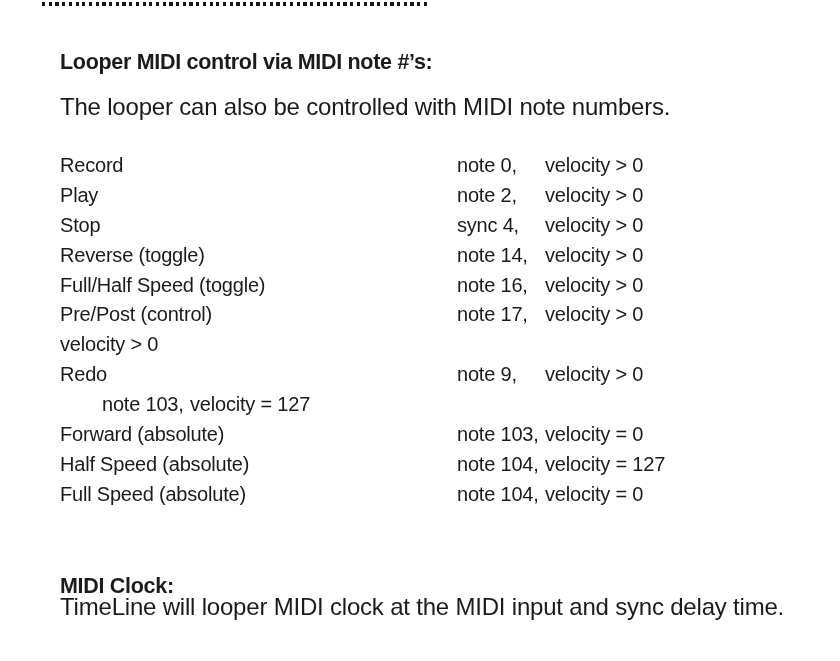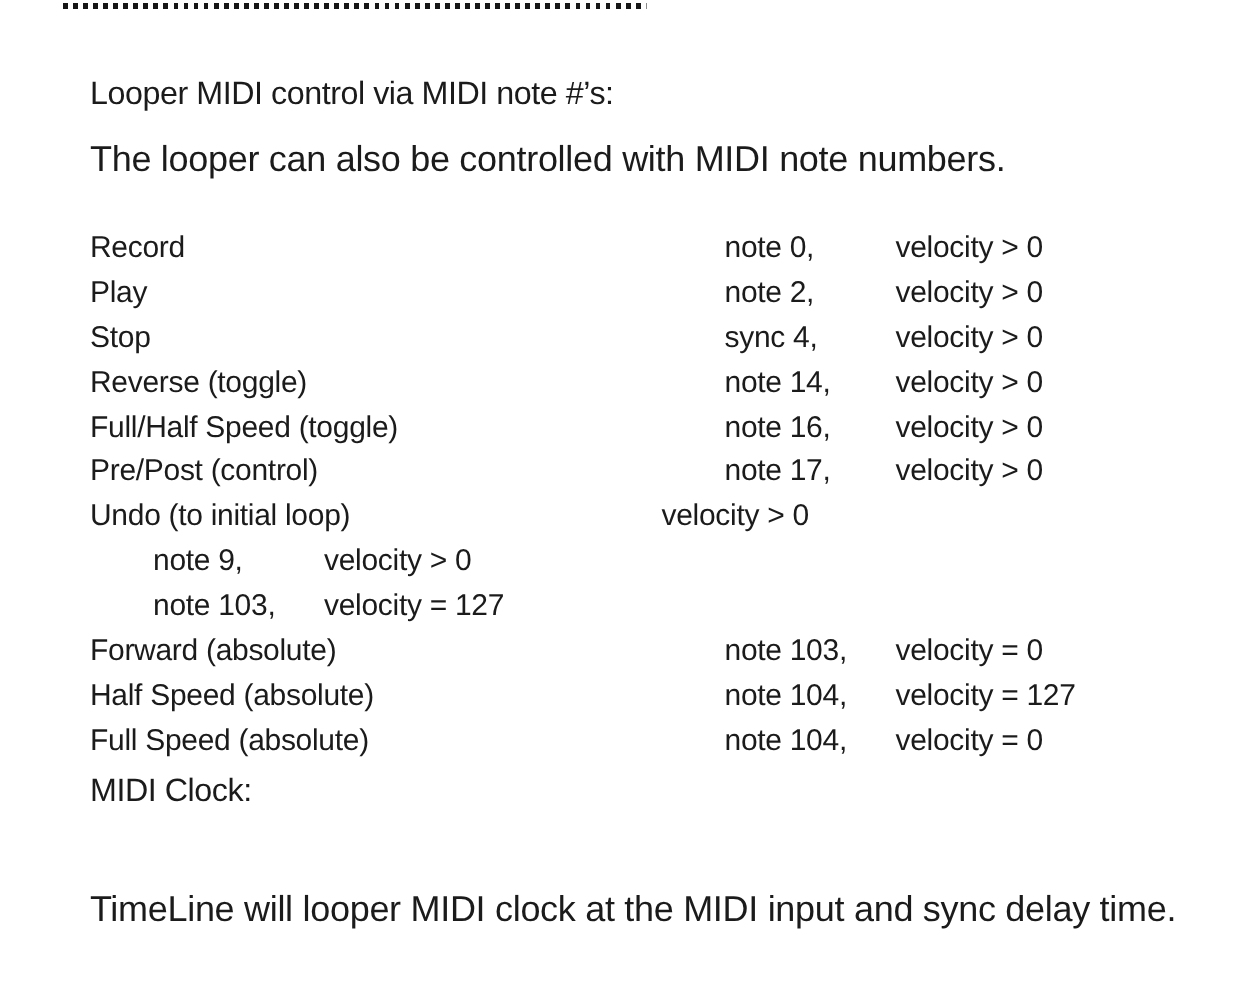--- a/index.html
+++ b/index.html
@@ -21,26 +21,26 @@
     top: 2px;
     width: 389px;
     height: 4px;
     background: repeating-linear-gradient(to right, #161616 0 3.2px, transparent 3.2px 6.7px);
   }
   .section-heading {
     position: absolute;
     left: 60px;
     margin: 0;
     font-size: 21.5px;
-    font-weight: normal;
+    font-weight: bold;
     letter-spacing: -0.3px;
     white-space: nowrap;
   }
   .h-looper { top: 50px; }
-  .h-clock  { top: 515px; }
+  .h-clock  { top: 574px; }
   .body-text {
     position: absolute;
     left: 60px;
     margin: 0;
     font-size: 24px;
     letter-spacing: -0.2px;
     white-space: nowrap;
   }
   .p-looper { top: 93px; }
   .p-clock  { top: 593px; }
@@ -49,21 +49,20 @@
     left: 60px;
     top: 151px;
   }
   .midi-row {
     display: flex;
     height: 29.9px;
     line-height: 29.9px;
     font-size: 20px;
     letter-spacing: -0.2px;
     white-space: nowrap;
-    gap: 26px;
   }
   .cmd  { width: 355px; }
   .note { min-width: 88px; margin-left: 42px; }
 </style>
 </head>
 <body>
 
 <div class="page">
 
   <div class="dotted-divider"></div>
@@ -97,24 +96,24 @@
         <span class="cmd">Full/Half Speed (toggle)</span>
         <span class="note">note 16,</span>
         <span class="vel">velocity &gt; 0</span>
       </div>
       <div class="midi-row">
         <span class="cmd">Pre/Post (control)</span>
         <span class="note">note 17,</span>
         <span class="vel">velocity &gt; 0</span>
       </div>
       <div class="midi-row">
-        <span class="cmd">Undo (to initial loop)</span>
         <span class="vel">velocity &gt; 0</span>
       </div>
       <div class="midi-row">
+        <span class="cmd">Redo</span>
         <span class="note">note 9,</span>
         <span class="vel">velocity &gt; 0</span>
       </div>
       <div class="midi-row">
         <span class="note">note 103,</span>
         <span class="vel">velocity = 127</span>
       </div>
       <div class="midi-row">
         <span class="cmd">Forward (absolute)</span>
         <span class="note">note 103,</span>

